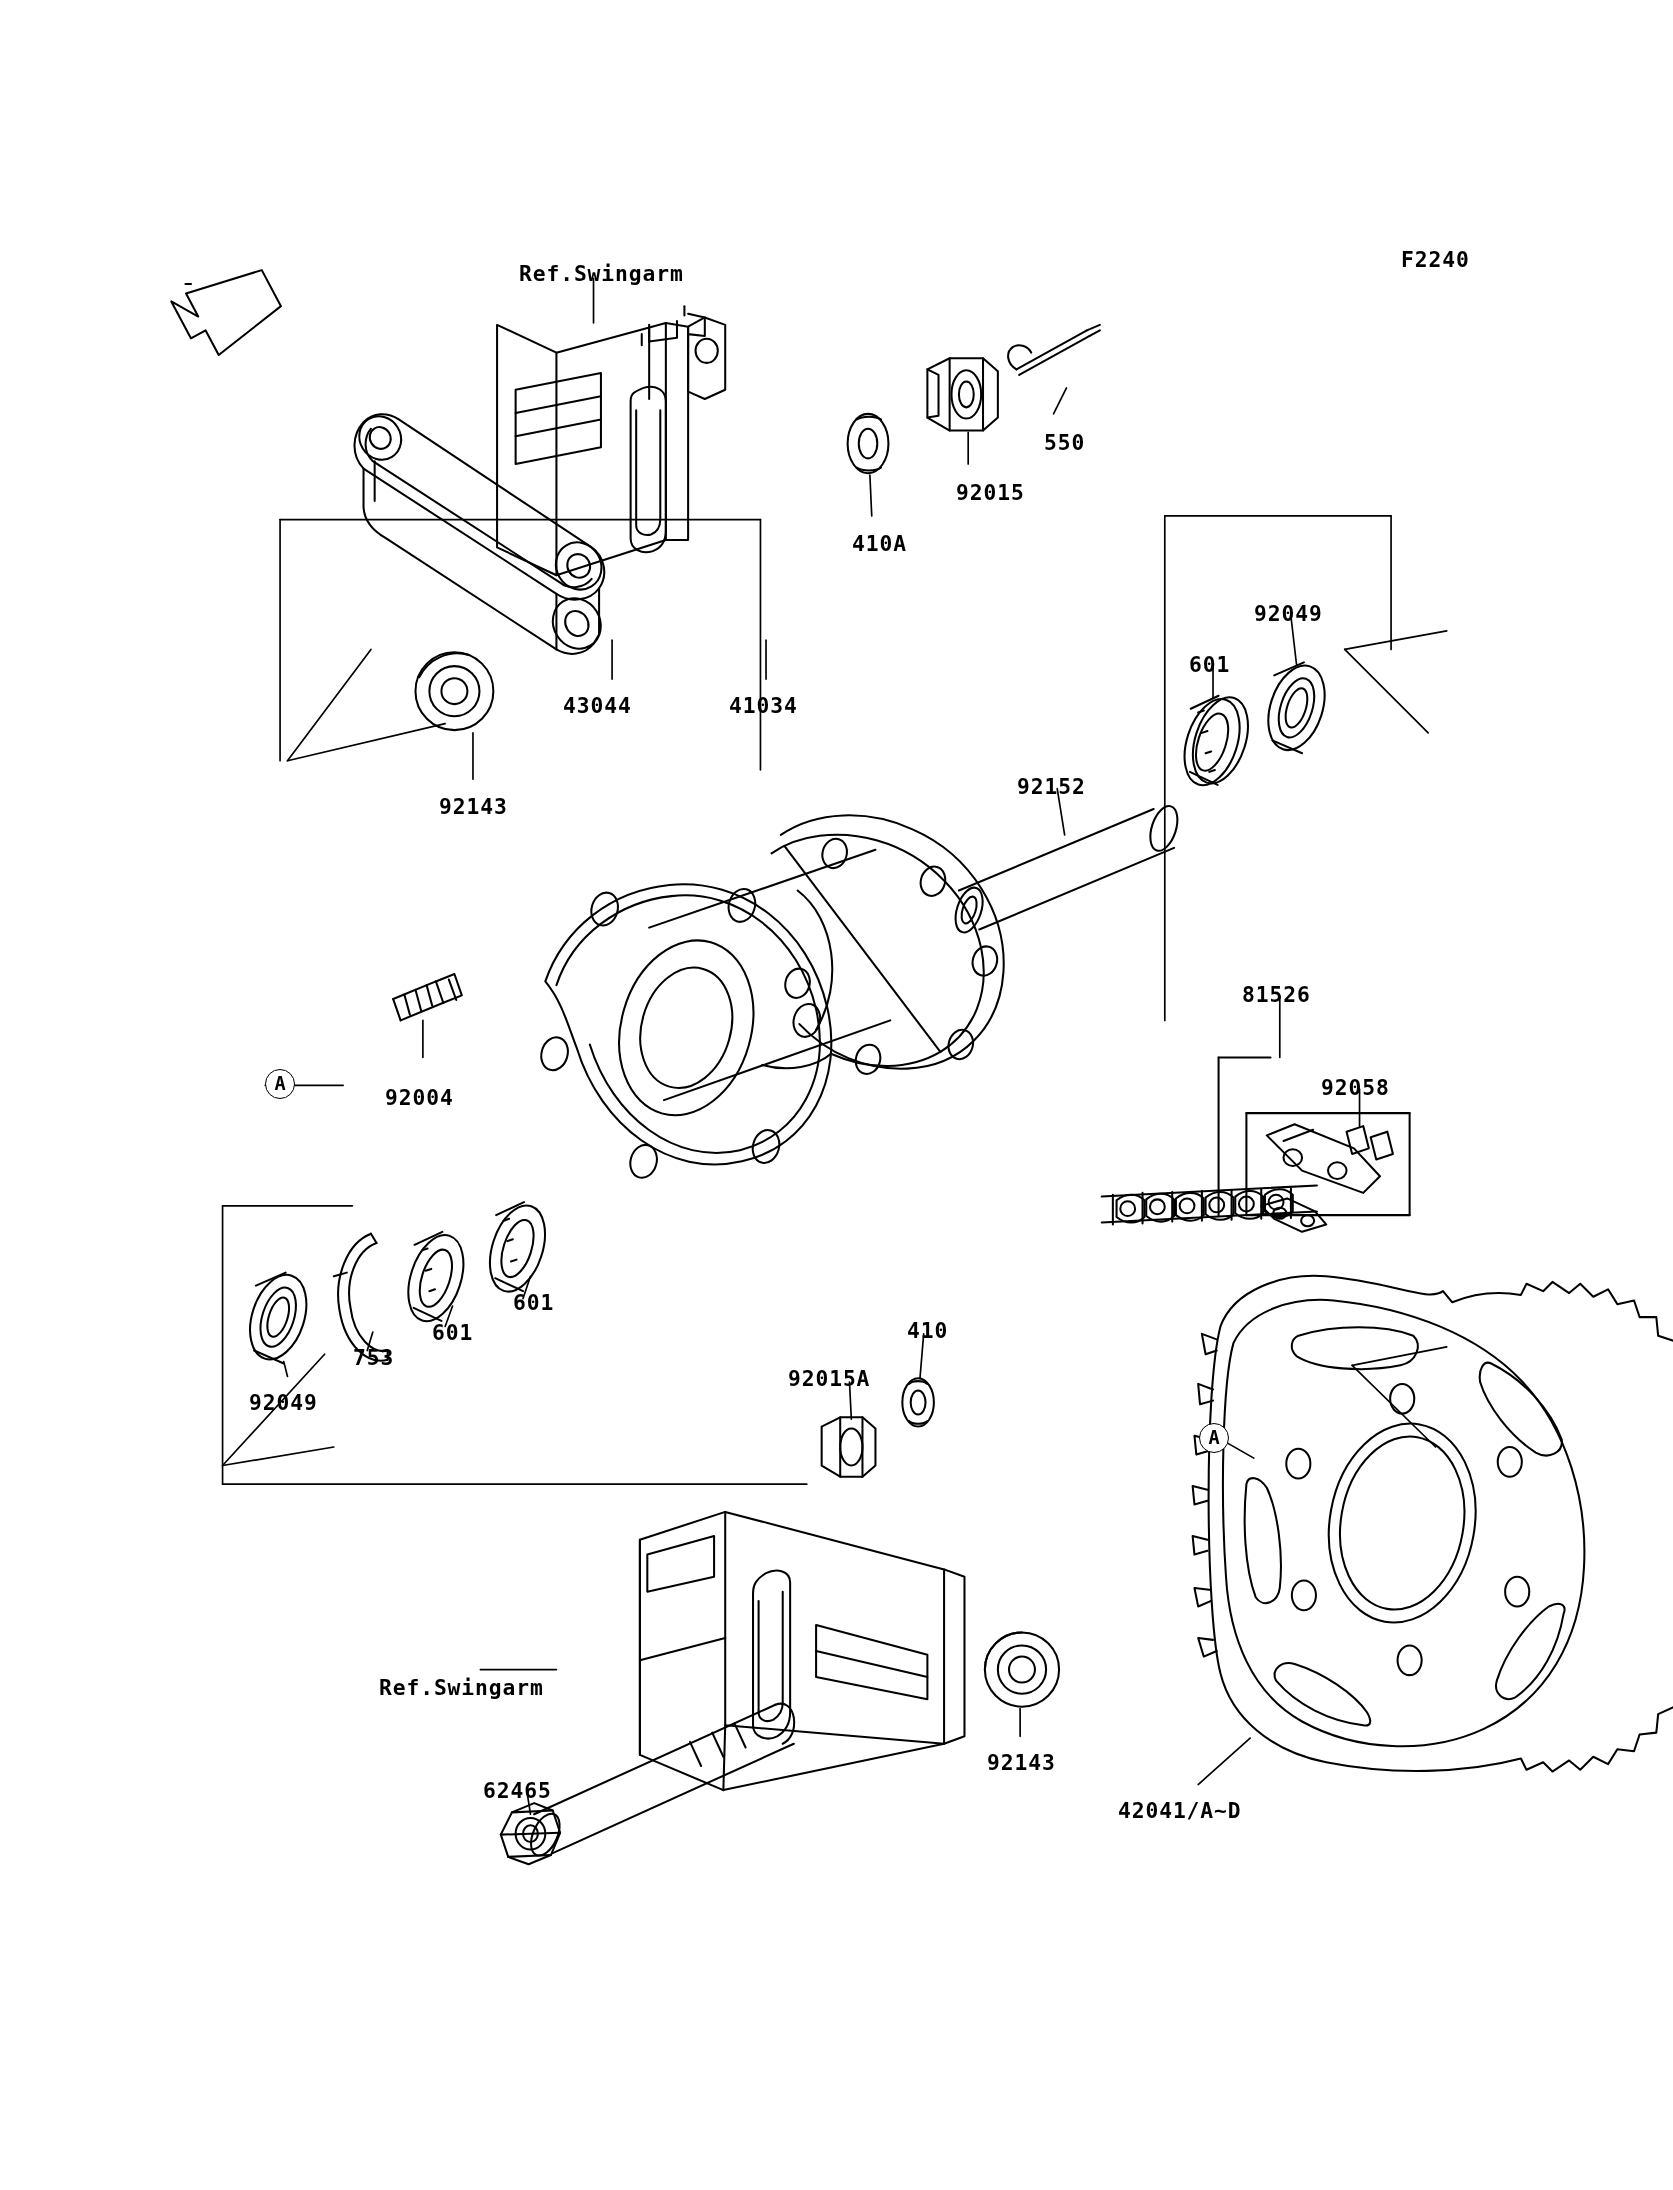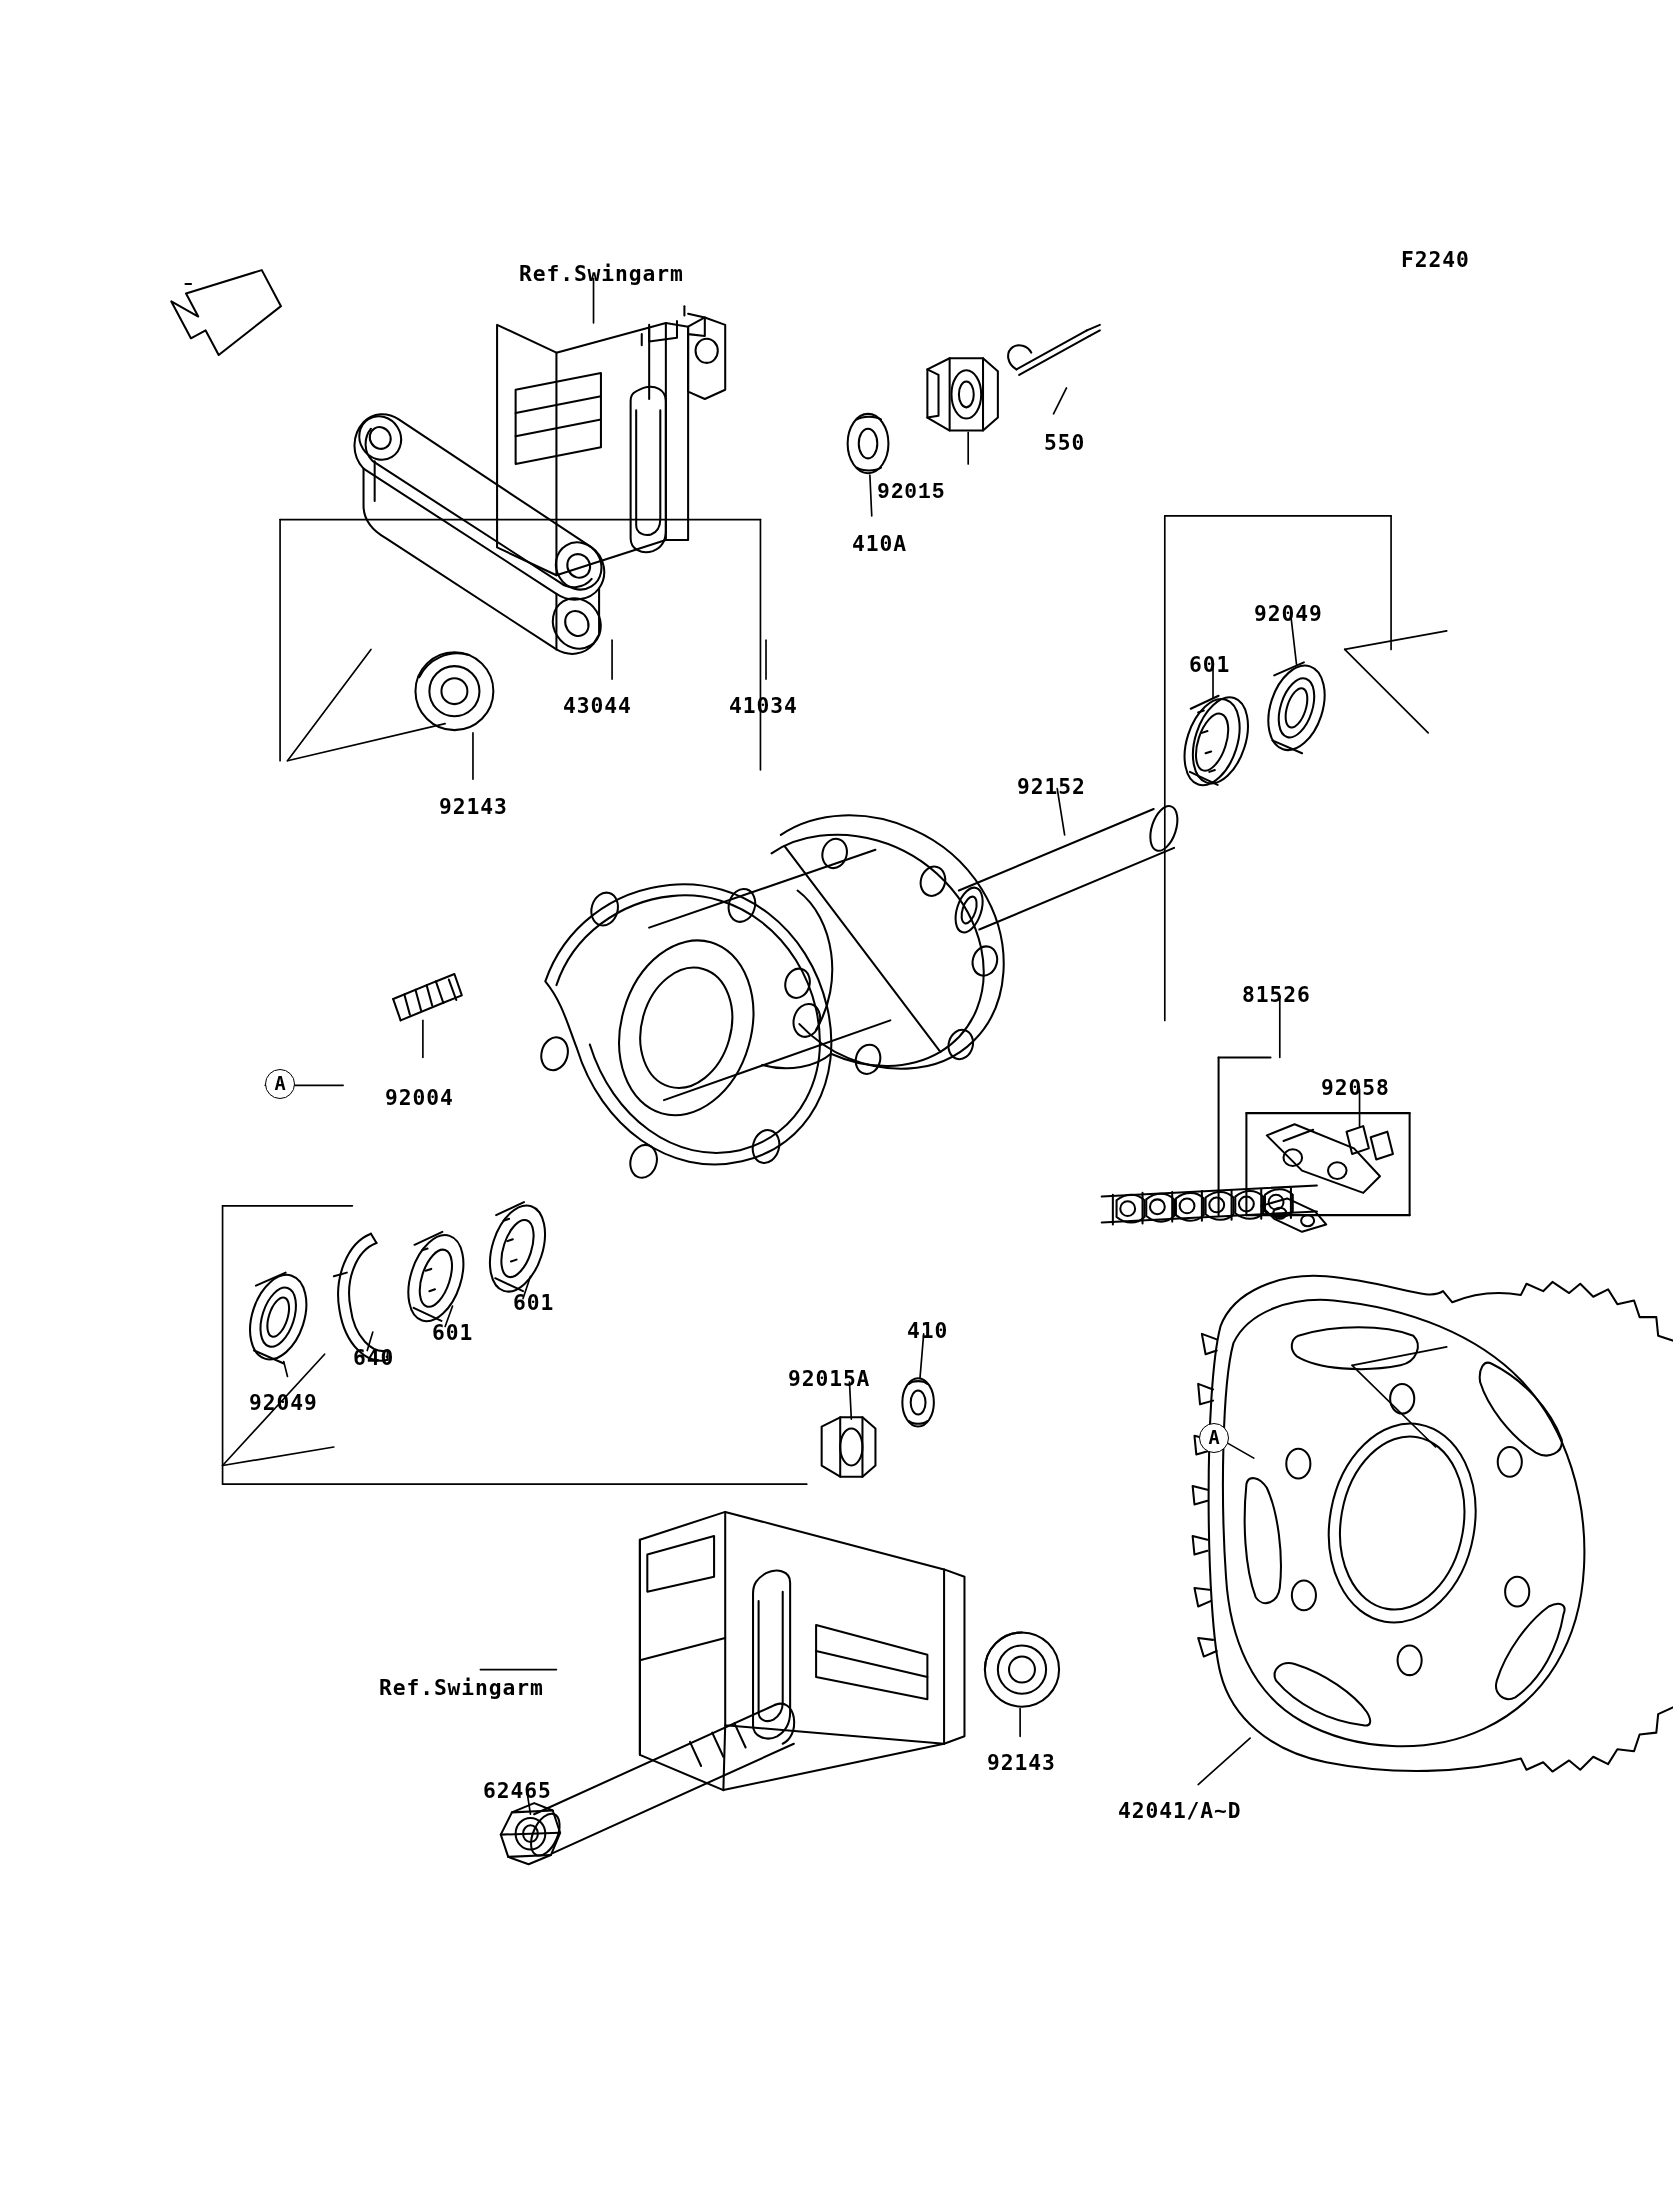--- a/index.html
+++ b/index.html
@@ -422,34 +422,34 @@
         <path d="M1458,1472 L1548,1560"></path>
       </g>
 
     </g>
   </svg>
 
   <div class="lbl" style="left:1401px; top:247px;">F2240</div>
 
   <div class="lbl" style="left:519px; top:261px;">Ref.Swingarm</div>
   <div class="lbl" style="left:1044px; top:430px;">550</div>
-  <div class="lbl" style="left:877px; top:480px;font-family:Liberation Mono, monospace;">92015</div>
+  <div class="lbl" style="left:956px; top:480px;">92015</div>
   <div class="lbl" style="left:852px; top:531px;text-align:center;">410A</div>
   <div class="lbl" style="left:1254px; top:601px;">92049</div>
   <div class="lbl" style="left:1189px; top:652px;">601</div>
   <div class="lbl" style="left:563px; top:693px;">43044</div>
   <div class="lbl" style="left:729px; top:693px;">41034</div>
   <div class="lbl" style="left:1017px; top:774px;">92152</div>
   <div class="lbl" style="left:439px; top:794px;">92143</div>
   <div class="lbl" style="left:1242px; top:982px;">81526</div>
   <div class="lbl" style="left:1321px; top:1075px;">92058</div>
   <div class="lbl" style="left:385px; top:1071px;margin-top:14px;">92004</div>
   <div class="lbl" style="left:513px; top:1290px;">601</div>
   <div class="lbl" style="left:432px; top:1320px;">601</div>
-  <div class="lbl" style="left:353px; top:1345px;">640</div>
+  <div class="lbl" style="left:353px; top:1345px;">753</div>
   <div class="lbl" style="left:249px; top:1390px;">92049</div>
   <div class="lbl" style="left:907px; top:1318px;">410</div>
   <div class="lbl" style="left:788px; top:1366px;">92015A</div>
   <div class="lbl" style="left:379px; top:1675px;">Ref.Swingarm</div>
   <div class="lbl" style="left:987px; top:1750px;">92143</div>
   <div class="lbl" style="left:1118px; top:1798px;">42041/A~D</div>
   <div class="lbl" style="left:483px; top:1778px;">62465</div>
 
   <div class="circ" style="left:265px; top:1069px;">A</div>
   <div class="circ" style="left:1199px; top:1423px;">A</div>

